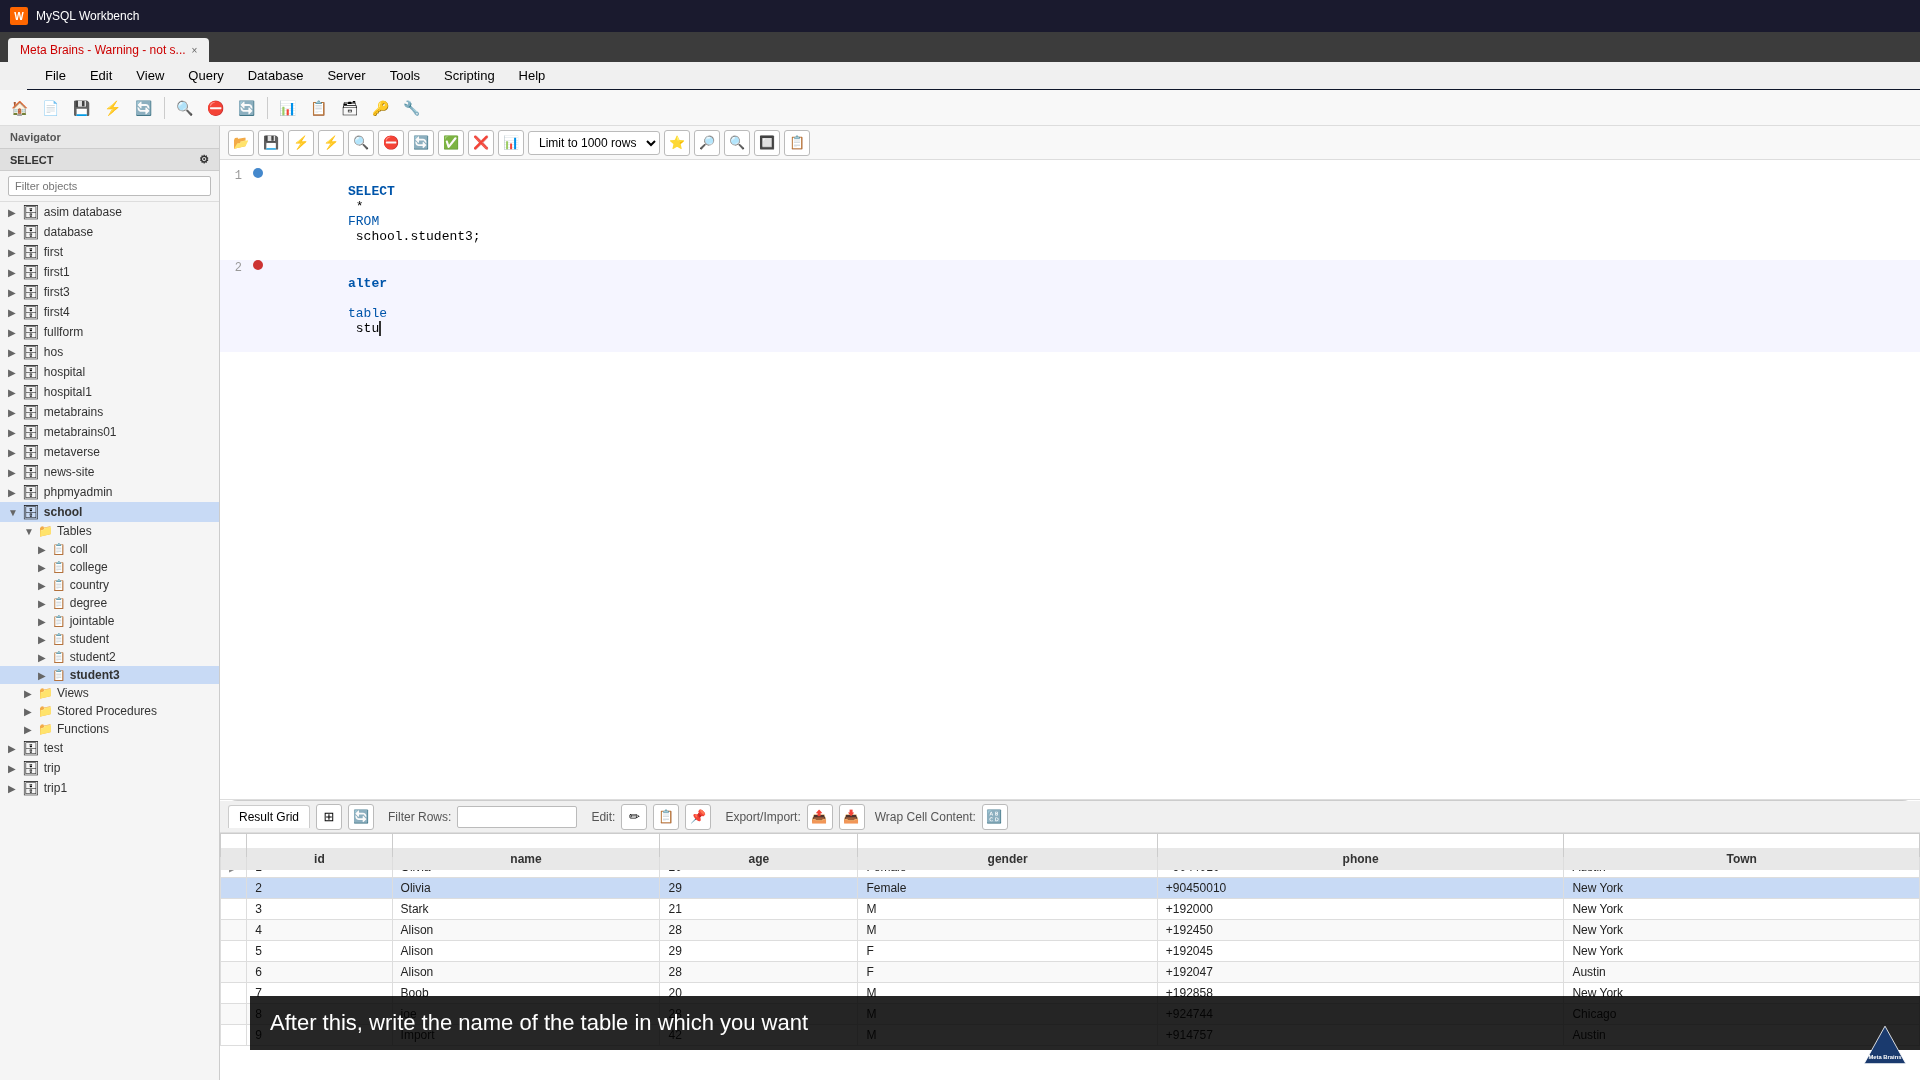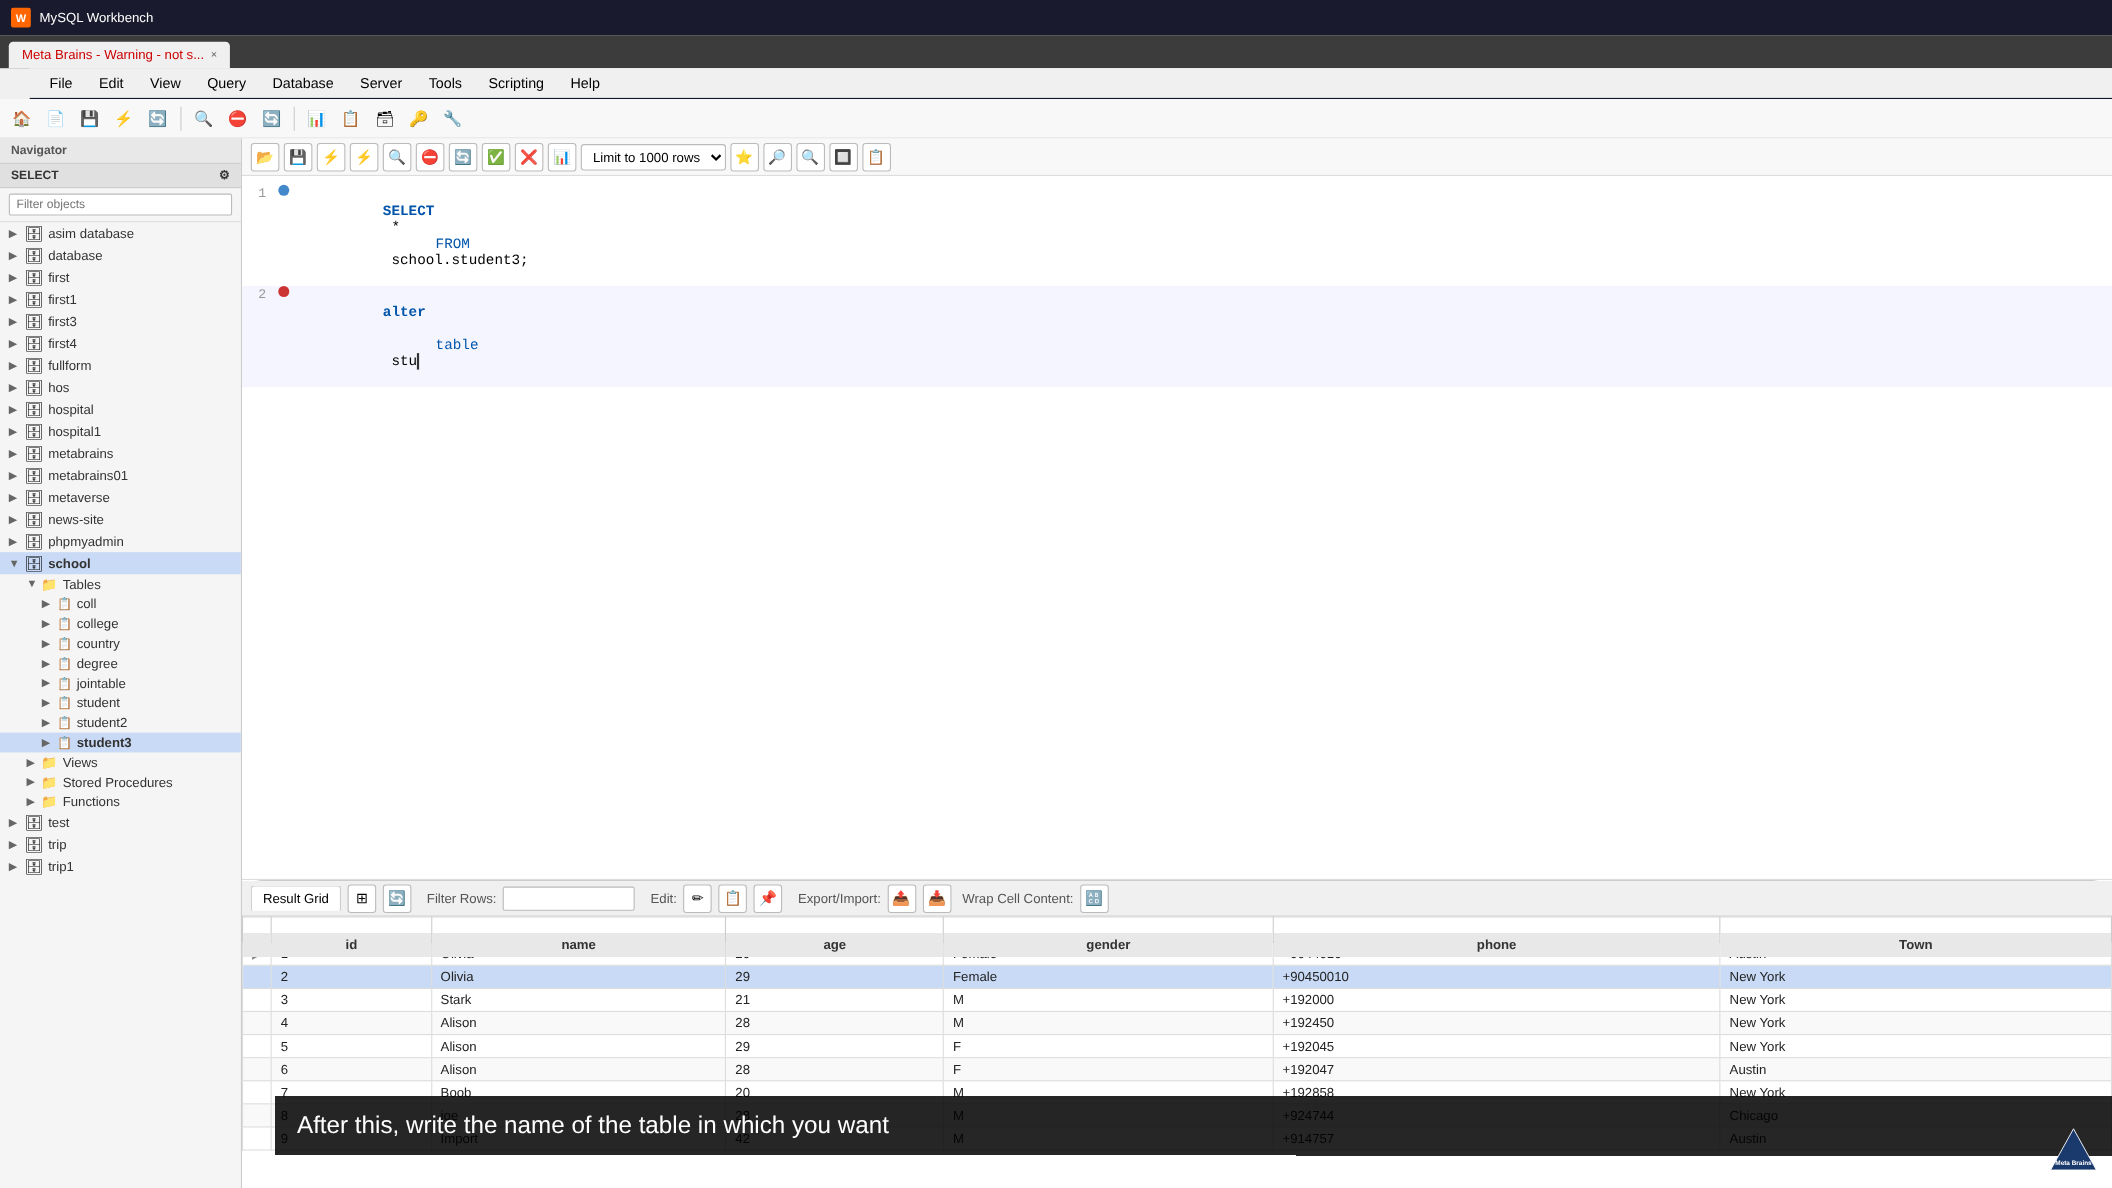--- a/index.html
+++ b/index.html
@@ -59,21 +59,21 @@
 
     
     #code-editor { flex: 1; min-height: 0; background: #fff; padding: 8px 0; font-family: 'Courier New', monospace; font-size: 13px; border-bottom: 1px solid #ddd; overflow: auto; position: relative; }
     .code-line { display: flex; align-items: flex-start; min-height: 20px; }
     .line-num { width: 30px; text-align: right; padding-right: 8px; color: #999; font-size: 12px; flex-shrink: 0; padding-top: 1px; }
     .line-marker { width: 16px; flex-shrink: 0; display: flex; align-items: center; justify-content: center; }
     .marker-dot { width: 10px; height: 10px; border-radius: 50%; background: #4488cc; }
     .marker-error { width: 10px; height: 10px; border-radius: 50%; background: #cc3333; }
     .code-content { flex: 1; padding: 1px 4px; white-space: pre; }
     .kw { color: #0055aa; font-weight: bold; }
-    .kw2 { color: #0055aa; margin-left: 48px; }
+    .kw2 { color: #0055aa; }
     .cursor-line { background: #f5f5ff; }
 
     
     #result-area { height: 280px; border-top: 1px solid #ccc; display: flex; flex-direction: column; border-radius: 18px; }
     #result-toolbar { background: #f0f0f0; border-bottom: 1px solid #ddd; height: 32px; display: flex; align-items: center; padding: 0 8px; gap: 6px; font-size: 12px; }
     .result-tab { padding: 4px 10px; background: #e0e0e0; border-radius: 3px 3px 0 0; cursor: pointer; font-size: 12px; border: 1px solid #ccc; border-bottom: none; }
     .result-tab.active { background: #fff; }
     .filter-label { color: #555; margin-left: 8px; }
     .filter-input { padding: 2px 6px; border: 1px solid #bbb; border-radius: 2px; width: 120px; height: 22px; font-size: 11px; }
     .edit-label { color: #555; margin-left: 8px; }

